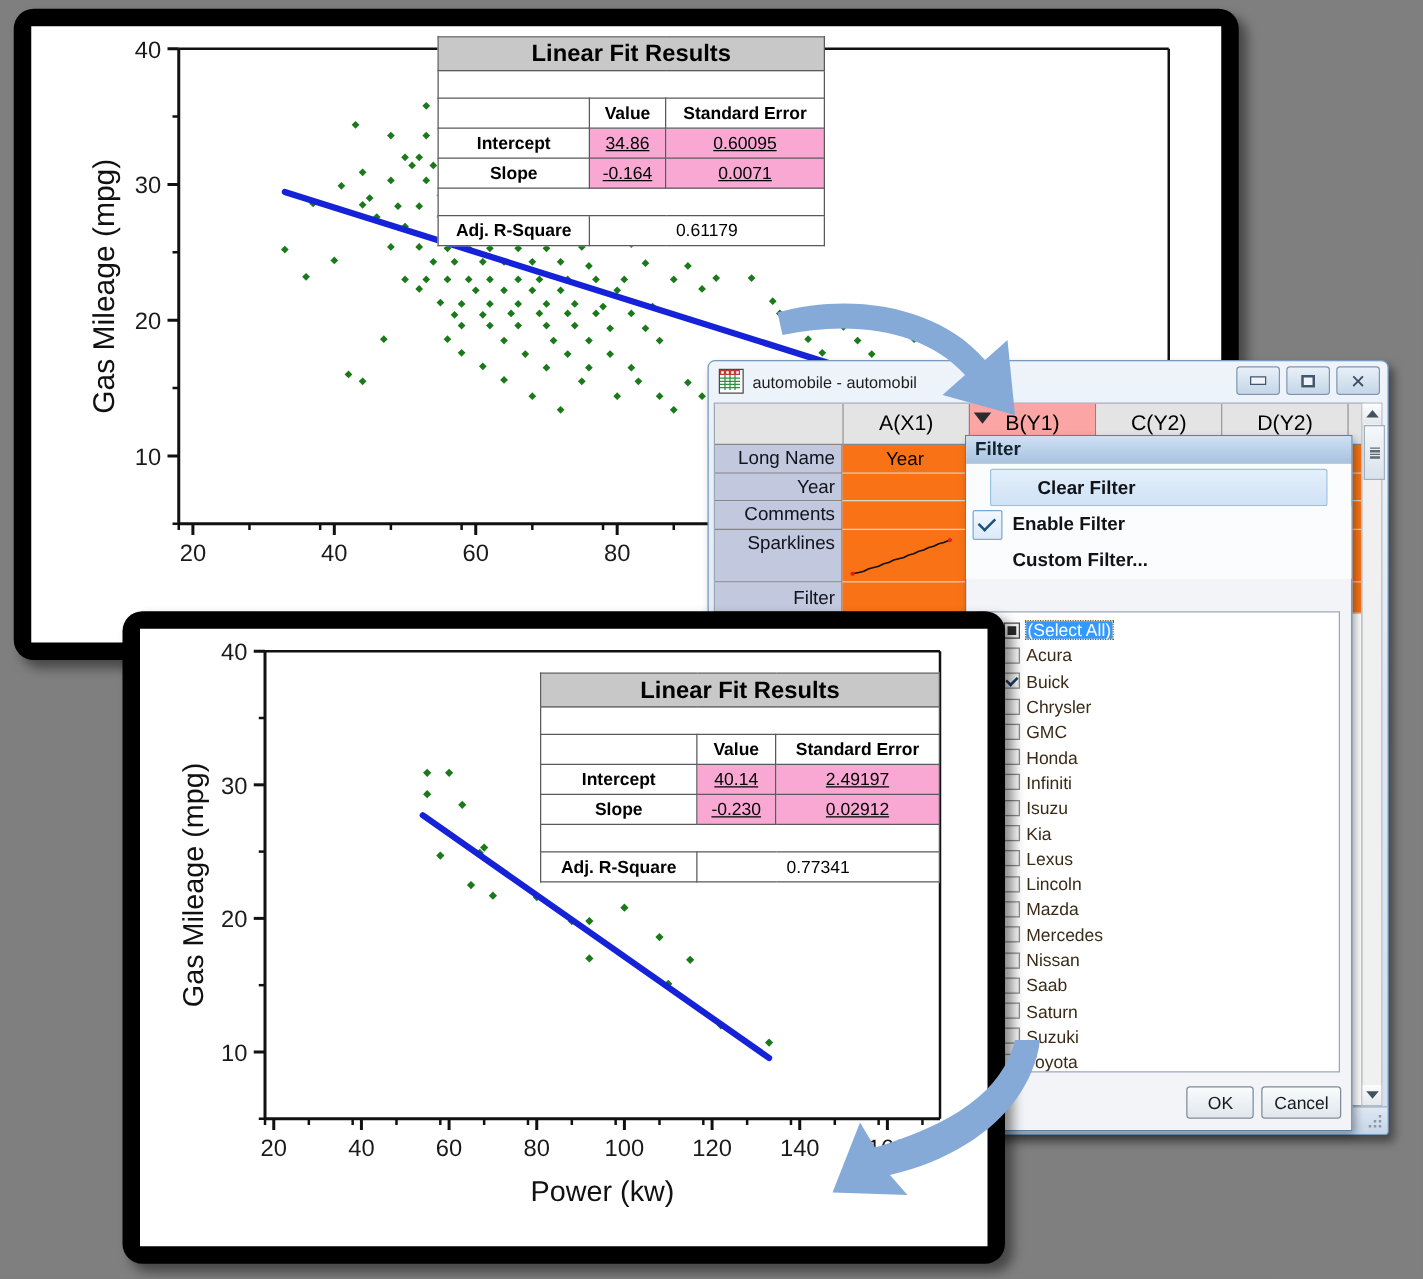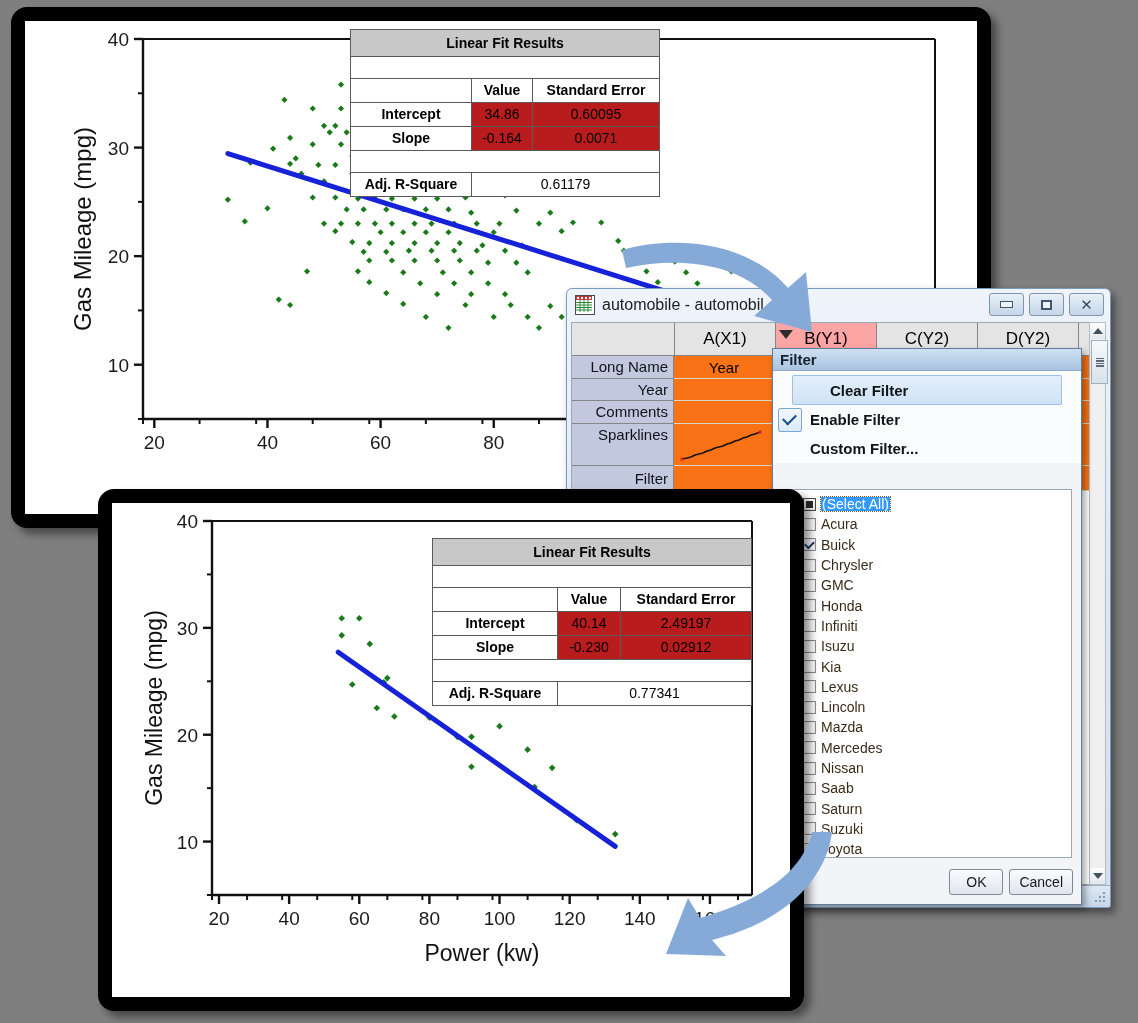--- a/index.html
+++ b/index.html
@@ -39,26 +39,26 @@
   .fit-table td{
     border:1px solid #5a5a5a;
     padding:1px 4px;
     font-size:14px;
     text-align:center;
     height:21px;
     line-height:19px;
     white-space:nowrap;
   }
   .fit-table td.title{
-    background:#c8c8c8;font-weight:bold;font-size:14px;height:24px;
+    background:#c8c8c8;font-weight:bold;font-size:19px;height:24px;
   }
   .fit-table td.blank{height:16px;border-left:1px solid #5a5a5a;border-right:1px solid #5a5a5a;}
   .fit-table td.hdr{font-weight:bold;}
   .fit-table td.rowlab{font-weight:bold;}
-  .fit-table td.yellow{background:#b91c1c;}
+  .fit-table td.yellow{background:#f9a8d4;text-decoration:underline;}
   .fit-table td.rsq{font-weight:bold;}
 
   
   #worksheet-window{
     position:absolute;left:566px;top:288px;width:545px;height:620px;
     background:#d6e3f0;
     border:1px solid #7a9bc0;
     border-radius:6px 6px 3px 3px;
     box-shadow:4px 5px 8px rgba(0,0,0,0.45);
     box-sizing:border-box;
@@ -68,21 +68,21 @@
   #ws-titlebar{
     position:absolute;left:0;top:0;right:0;height:32px;
     display:flex;align-items:center;
     padding-left:8px;box-sizing:border-box;
   }
   .ws-icon{
     width:18px;height:18px;margin-right:7px;flex:0 0 auto;
     background:#fff;border:1px solid #4a4a4a;position:relative;overflow:hidden;
   }
   #ws-title{
-    font-size:16px;color:#1d1d1d;white-space:nowrap;overflow:hidden;
+    font-size:13px;color:#1d1d1d;white-space:nowrap;overflow:hidden;
   }
   #ws-winbtns{
     position:absolute;right:6px;top:4px;display:flex;gap:5px;
   }
   .winbtn{
     width:33px;height:21px;border:1px solid #7f95ad;border-radius:3px;
     background:linear-gradient(to bottom,#e8f0f8,#c5d6e8);
     display:flex;align-items:center;justify-content:center;
     font-size:11px;color:#2d3e52;
   }

